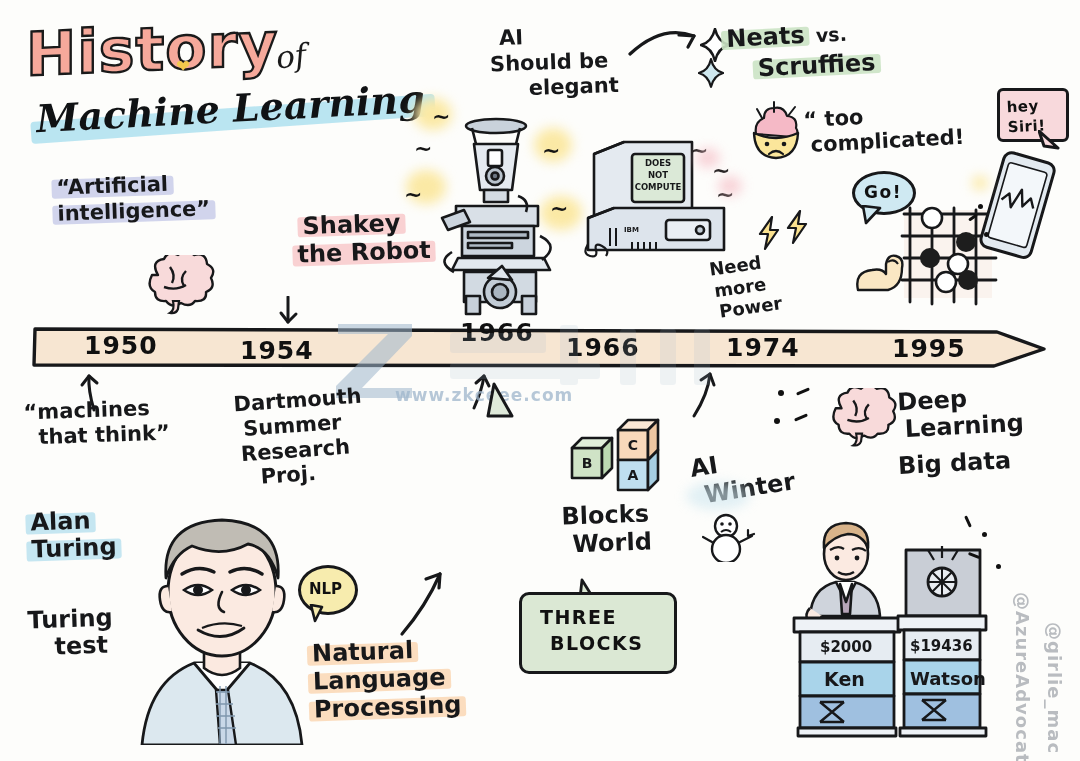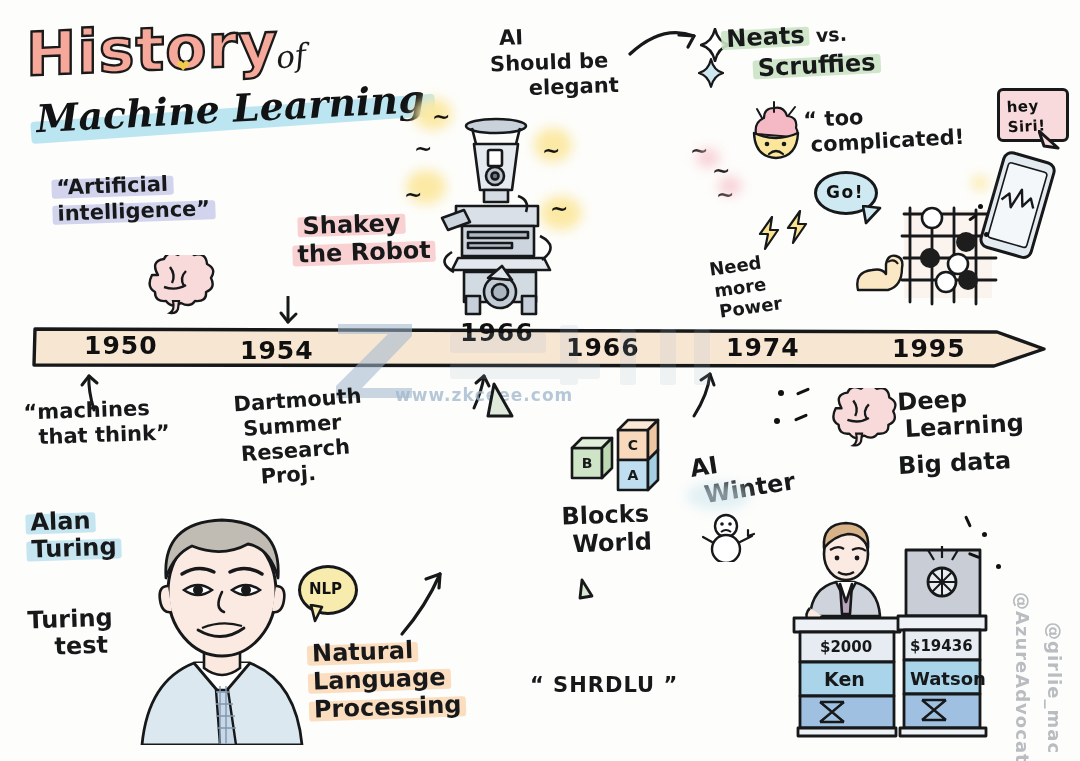--- a/index.html
+++ b/index.html
@@ -60,21 +60,21 @@
   
   #eliza-bubble{left:400px;top:412px;width:152px;height:138px;background:#dfeada;}
   #eliza-bubble .txt{padding:16px 0 0 16px;}
 
   #shrdlu-bubble{left:519px;top:592px;width:152px;height:76px;background:#dbe8d4;}
   #shrdlu-bubble .txt{padding:10px 0 0 18px;font-size:19px;}
 
   #siri-box{left:997px;top:88px;width:66px;height:48px;background:#f8d9dc;border-width:3px;border-radius:6px;}
   #siri-box .txt{font-size:15px;letter-spacing:.5px;padding:5px 0 0 7px;transform:rotate(-3deg);}
 
-  #go-bubble{left:814px;top:171px;width:58px;height:38px;background:#cfe9f2;border-radius:50%;}
+  #go-bubble{left:852px;top:171px;width:58px;height:38px;background:#cfe9f2;border-radius:50%;}
   #go-bubble .txt{font-size:17px;padding:7px 0 0 9px;}
 
   #nlp-bubble{left:298px;top:565px;width:54px;height:44px;background:#f7ecae;border-radius:50%;}
   #nlp-bubble .txt{font-size:15px;padding:11px 0 0 8px;letter-spacing:0;}
 
   
   #jeopardy{left:790px;top:520px;width:190px;height:215px;}
 
   
   .credit{position:absolute;writing-mode:vertical-rl;font-size:18px;color:#b9bcc0;
@@ -229,20 +229,44 @@
 
         <path d="M10 108 l22 -8 l6 12 l-22 8z" fill="#ccd5de"></path>
         <path d="M86 86 q12 4 8 16" fill="none"></path>
 
         <path d="M20 142 q-16 10 2 20" fill="none"></path>
         <path d="M108 126 q20 10 2 24" fill="none"></path>
       </g>
     </svg>
   </div>
 
+  <div class="abs" style="left:580px;top:132px;">
+    <svg width="150" height="140" viewBox="0 0 150 140">
+      <g stroke="#17181a" stroke-width="2.6" stroke-linejoin="round">
+
+        <path d="M14 22 L44 10 L112 10 L112 84 L14 84z" fill="#e4eaf0"></path>
+        <path d="M14 22 L44 10" fill="none"></path>
+        <rect x="52" y="22" width="52" height="48" rx="3" fill="#dbe9d7"></rect>
+
+        <path d="M8 86 L34 76 L144 76 L144 118 L8 118z" fill="#dde4ec"></path>
+        <path d="M8 86 L34 76" fill="none"></path>
+        <rect x="86" y="88" width="44" height="20" rx="3" fill="#e9eef4"></rect>
+        <circle cx="120" cy="98" r="4" fill="#c2ccd6"></circle>
+        <path d="M30 96 v18 M36 96 v18" fill="none" stroke-width="2"></path>
+
+        <path d="M52 110 v8 M58 110 v8 M64 110 v8 M70 110 v8 M76 110 v8" stroke-width="2"></path>
+
+        <path d="M8 112 q-6 10 2 12 q8 2 6 -6 q-2 -8 6 -4 q8 4 4 10" fill="none" stroke-width="2.2"></path>
+      </g>
+      <text x="78" y="34" font-size="8.5" font-family="DejaVu Sans, sans-serif" font-weight="700" fill="#17181a" text-anchor="middle">DOES</text>
+      <text x="78" y="46" font-size="8.5" font-family="DejaVu Sans, sans-serif" font-weight="700" fill="#17181a" text-anchor="middle">NOT</text>
+      <text x="78" y="58" font-size="8.5" font-family="DejaVu Sans, sans-serif" font-weight="700" fill="#17181a" text-anchor="middle">COMPUTE</text>
+      <text x="44" y="100" font-size="7" font-family="DejaVu Sans, sans-serif" font-weight="700" fill="#17181a">IBM</text>
+    </svg>
+  </div>
   <div class="zig" style="left:690px;top:138px;">~</div>
   <div class="zig" style="left:712px;top:158px;">~</div>
   <div class="zig" style="left:716px;top:182px;">~</div>
   <div class="blob" style="left:696px;top:148px;width:24px;height:20px;background:#f6c1c9;opacity:.7;"></div>
   <div class="blob" style="left:718px;top:176px;width:24px;height:20px;background:#f6c1c9;opacity:.7;"></div>
 
   <div class="abs" style="left:756px;top:216px;">
     <svg width="26" height="34" viewBox="0 0 26 34">
       <path d="M16 1 L4 18 h8 L9 33 L22 14 h-8z" fill="#fbe28f" stroke="#17181a" stroke-width="2.2" stroke-linejoin="round"></path>
     </svg>
@@ -403,21 +427,26 @@
   <div class="abs lbl lg" style="left:562px;top:502px;line-height:1.15;transform:rotate(-2deg);">
     <span>Blocks</span><br>
     <span style="display:inline-block;margin-left:10px;">World</span>
   </div>
 
   <div class="abs" style="left:572px;top:578px;">
     <svg width="24" height="22" viewBox="0 0 24 22">
       <path d="M8 20 L10 2 L20 18z" fill="#dbe8d4" stroke="#17181a" stroke-width="2.8" stroke-linejoin="round"></path>
     </svg>
   </div>
-  <div class="abs lbl" style="left:530px;top:674px;letter-spacing:1px;">“ SHRDLU ”</div>
+  <div class="bubble" id="shrdlu-bubble">
+    <div class="txt">
+      <span>THREE</span><br>
+      <span style="display:inline-block;margin-left:10px;">BLOCKS</span>
+    </div>
+  </div>
 
   <div class="abs lbl lg" style="left:692px;top:448px;line-height:1.15;transform:rotate(-9deg);">
     <span>AI</span><br>
     <span style="display:inline-block;margin-left:10px;">Winter</span>
   </div>
   <div class="blob" style="left:686px;top:482px;width:64px;height:28px;background:#cfe7f0;opacity:.6;"></div>
 
   <div class="abs" style="left:702px;top:512px;">
     <svg width="54" height="50" viewBox="0 0 54 50">
       <circle cx="24" cy="14" r="11" fill="#fff" stroke="#17181a" stroke-width="2.4"></circle>

